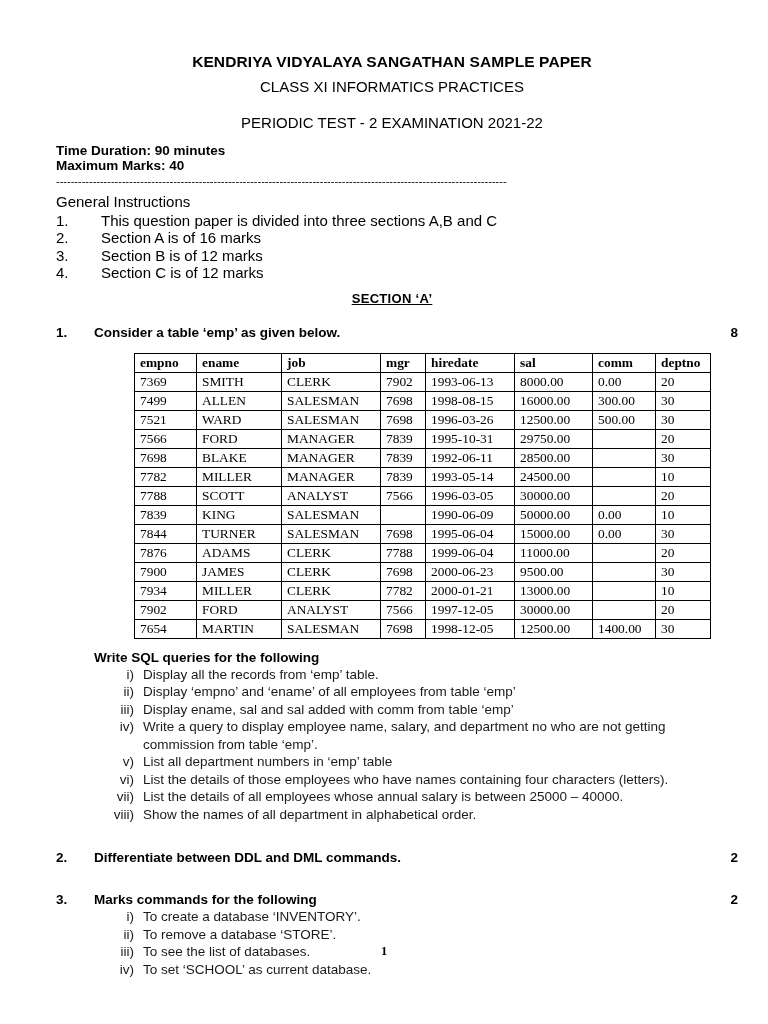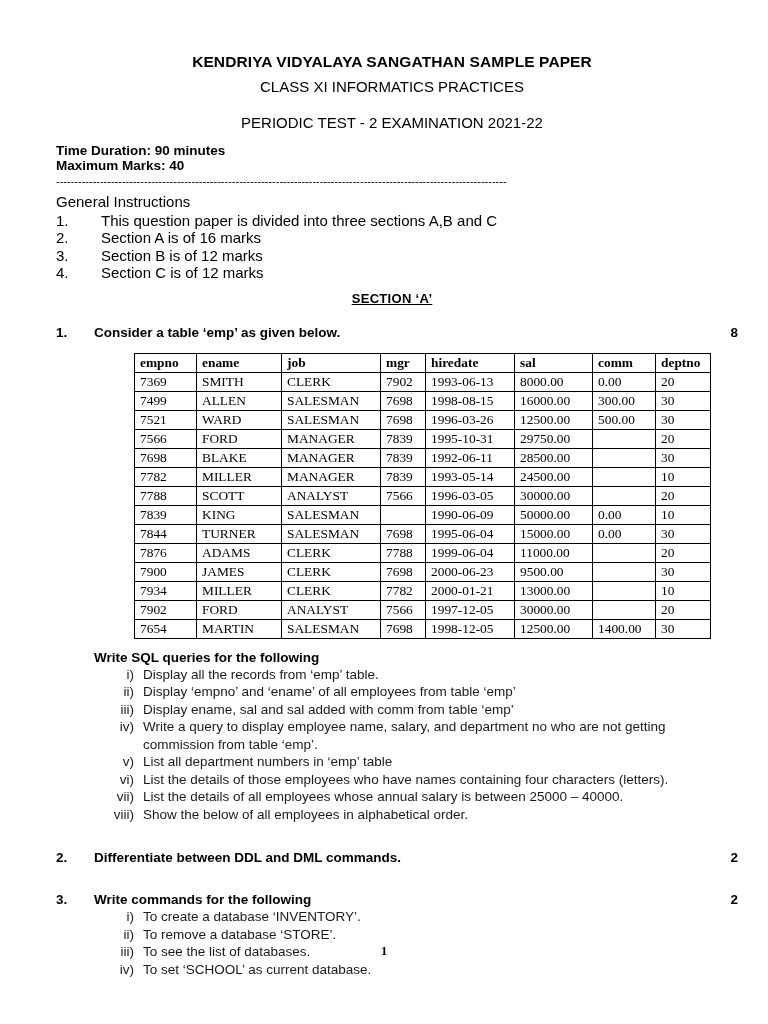--- a/index.html
+++ b/index.html
@@ -411,33 +411,33 @@
     <div class="roman-item">
       <span class="roman-num">vi)</span>
       <span class="roman-text">List the details of those employees who have names containing four characters (letters).</span>
     </div>
     <div class="roman-item">
       <span class="roman-num">vii)</span>
       <span class="roman-text">List the details of all employees whose annual salary is between 25000 – 40000.</span>
     </div>
     <div class="roman-item">
       <span class="roman-num">viii)</span>
-      <span class="roman-text">Show the below of all employees in alphabetical order.</span>
+      <span class="roman-text">Show the names of all department in alphabetical order.</span>
     </div>
   </div>
 
   <div class="q-row q2">
     <span class="q-num">2.</span>
     <span class="q-text">Differentiate between DDL and DML commands.</span>
     <span class="q-marks">2</span>
   </div>
 
   <div class="q-row q3">
     <span class="q-num">3.</span>
-    <span class="q-text">Write commands for the following</span>
+    <span class="q-text">Marks commands for the following</span>
     <span class="q-marks">2</span>
   </div>
 
   <div class="roman-list q3-list">
     <div class="roman-item">
       <span class="roman-num">i)</span>
       <span class="roman-text">To create a database ‘INVENTORY’.</span>
     </div>
     <div class="roman-item">
       <span class="roman-num">ii)</span>

